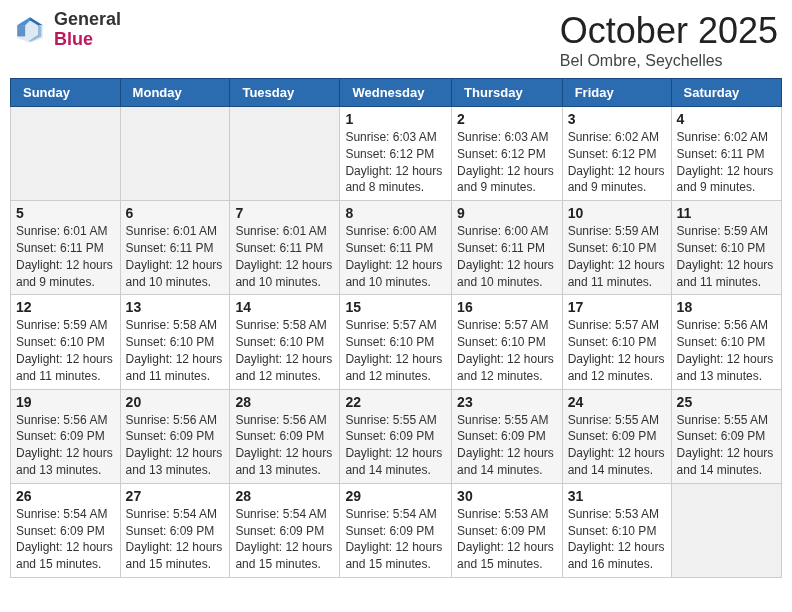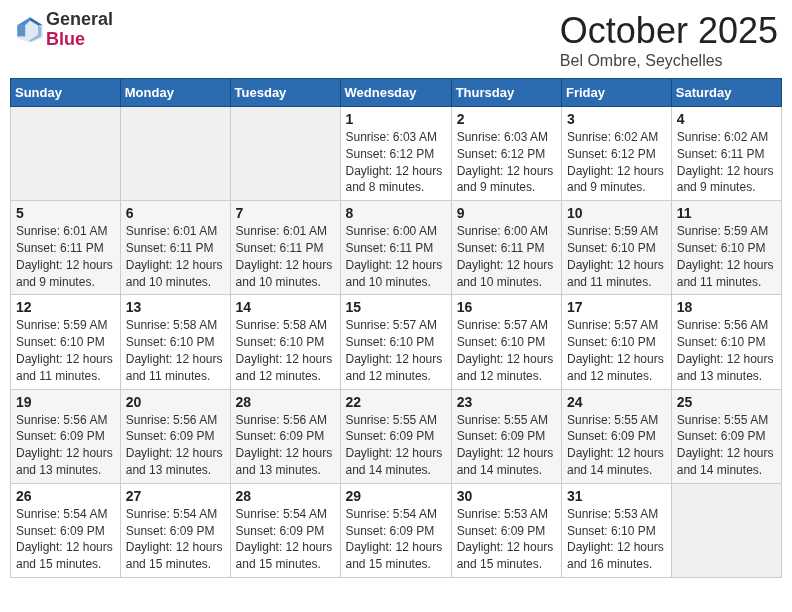--- a/index.html
+++ b/index.html
@@ -13,21 +13,21 @@
     .header {
       display: flex;
       justify-content: space-between;
       align-items: flex-start;
       margin-bottom: 8px;
       padding: 0 4px;
     }
     .logo {
       display: flex;
       align-items: center;
-      gap: 0;
+      gap: 8px;
     }
     .logo-text {
       display: flex;
       flex-direction: column;
       line-height: 1.1;
     }
     .logo-general {
       font-size: 18px;
       font-weight: bold;
       color: #333;
@@ -55,21 +55,21 @@
     .calendar {
       width: 100%;
       border-collapse: collapse;
       border: 1px solid #ccc;
     }
     .calendar th {
       background: #2b6cb0;
       color: #fff;
       font-size: 13px;
       font-weight: bold;
-      padding: 6px 4px;
+      padding: 6px 12px;
       text-align: left;
       border: 1px solid #1a4a80;
     }
     .calendar td {
       vertical-align: top;
       border: 1px solid #ccc;
       padding: 4px 5px;
       width: 113px;
       min-height: 80px;
       background: #fff;

